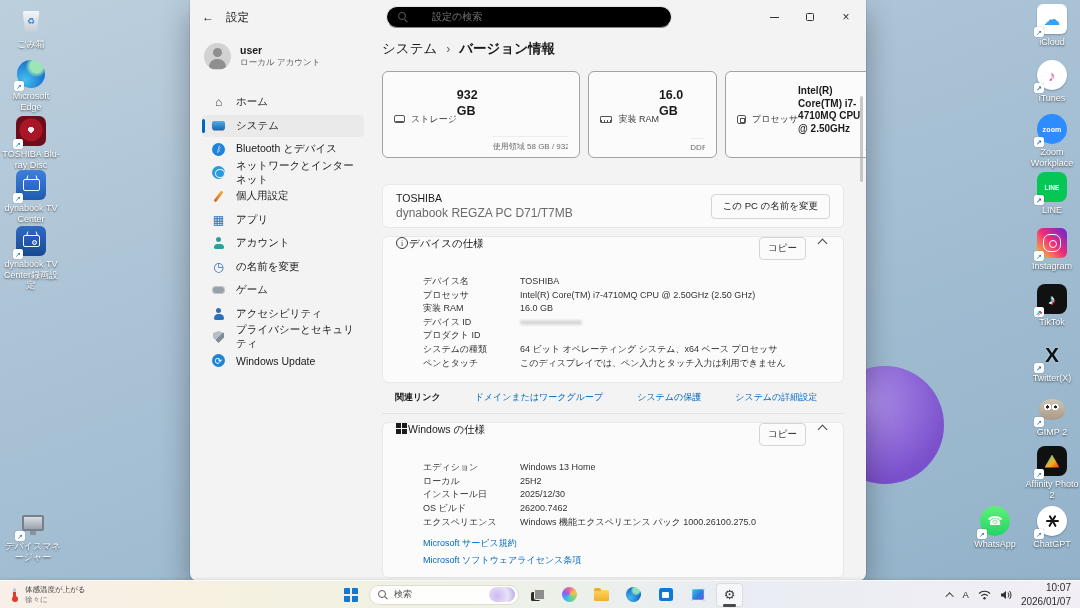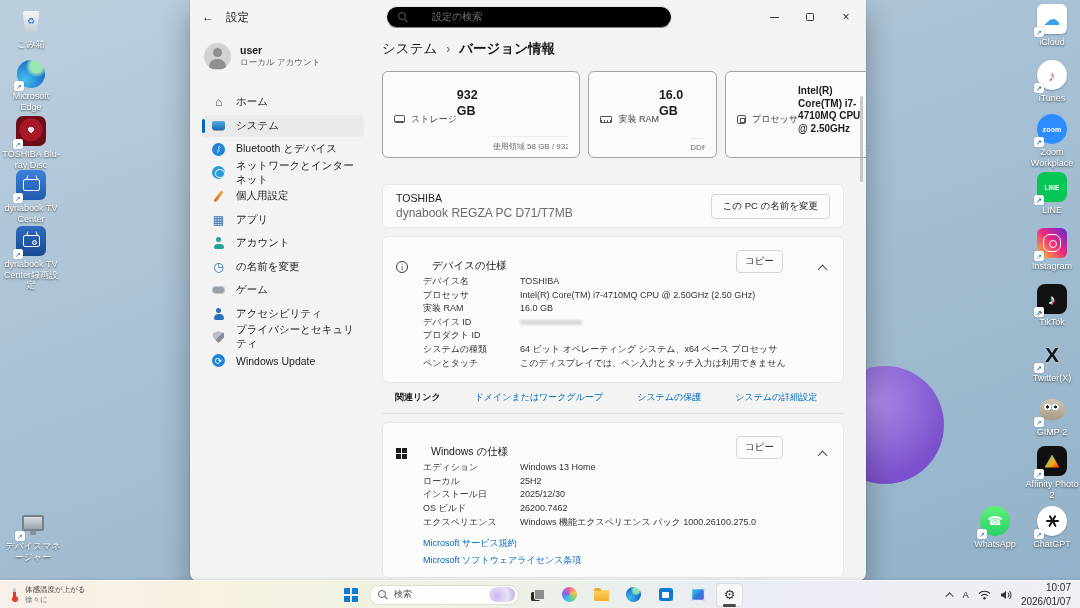--- a/index.html
+++ b/index.html
@@ -125,21 +125,21 @@
   .ic-cpu{width:9px;height:9px;border-radius:2px}
   .ic-cpu::before{content:"";position:absolute;left:2px;top:2px;width:3px;height:3px;border:1px solid #555}
 
   .name-card{display:flex;align-items:center;background:#fbfbfb;border:1px solid #e8e8e8;border-radius:6px;margin-top:26px;padding:7px 13px}
   .pc-name{font-size:10.5px;color:#1a1a1a}
   .pc-model{font-size:12px;color:#6b6b6b;margin-top:2px}
   .btn{background:#fbfbfb;border:1px solid #d5d5d5;border-radius:4px;font-size:9.5px;color:#1a1a1a;white-space:nowrap}
   .rename-btn{margin-left:auto;padding:5px 11px}
 
   .spec-card{background:#fbfbfb;border:1px solid #e8e8e8;border-radius:6px;margin-top:8px;padding:0 13px 10px}
-  .spec-head{display:flex;align-items:flex-end;height:36px;gap:24px}
+  .spec-head{display:flex;align-items:flex-start;height:36px;gap:1px}
   .spec-title{font-size:10.5px;color:#1a1a1a}
   .copy-btn{margin-left:auto;padding:4px 8px}
   .chev-up{width:7px;height:7px;border-left:1.3px solid #444;border-top:1.3px solid #444;transform:rotate(45deg);margin:3px 4px 0 12px}
   .info-ic{width:12px;height:12px;border:1.1px solid #3a3a3a;border-radius:50%;font-size:8px;display:flex;align-items:center;justify-content:center;color:#3a3a3a;font-family:"Liberation Serif",serif}
   .info-ic::before{content:"i"}
   .winlogo{width:11px;height:11px;background:
      linear-gradient(to right,transparent 0 4.8px,#fbfbfb 4.8px 6.2px,transparent 6.2px),
      linear-gradient(to bottom,transparent 0 4.8px,#fbfbfb 4.8px 6.2px,transparent 6.2px),#1b1b1b}
   .spec-body{padding:2px 0 2px 27px;display:flex;flex-direction:column}
   .srow{display:flex;font-size:9px;line-height:13.6px;color:#333}

